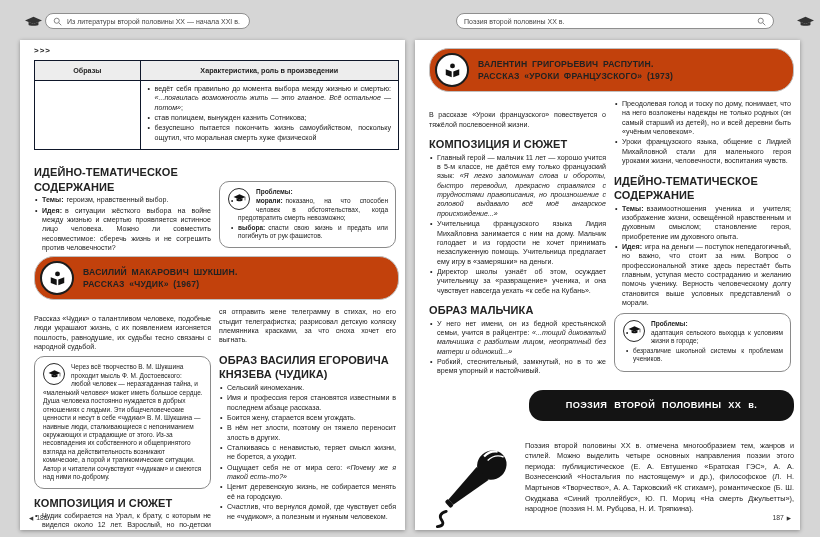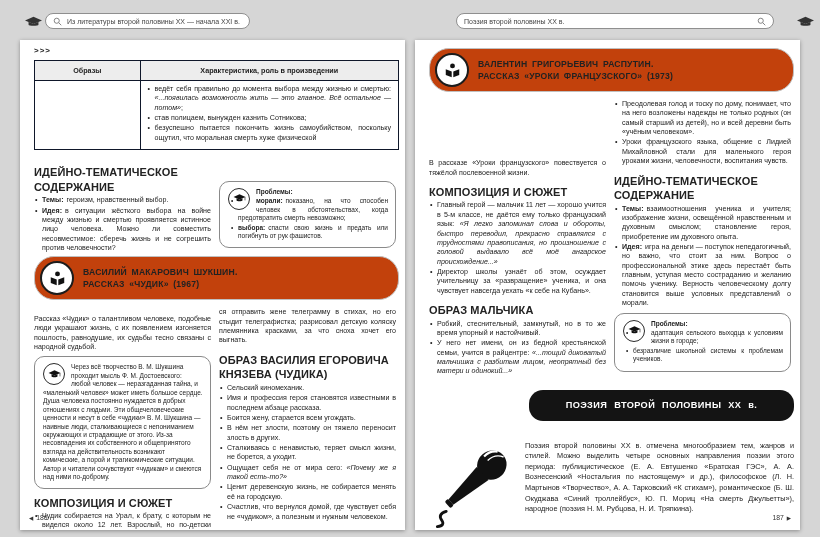--- a/index.html
+++ b/index.html
@@ -228,26 +228,27 @@
           <div>РАССКАЗ «УРОКИ ФРАНЦУЗСКОГО» (1973)</div>
         </div>
       </div>
 
       <div class="cols">
         <div class="col">
           <p class="just">В рассказе «Уроки французского» повествуется о тяжёлой послевоенной жизни.</p>
           <h3>КОМПОЗИЦИЯ И СЮЖЕТ</h3>
           <ul>
             <li><span>Главный герой — мальчик 11 лет — хорошо учится в 5-м классе, не даётся ему только французский язык: </span><span class="it">«Я легко запоминал слова и обороты, быстро переводил, прекрасно справлялся с трудностями правописания, но произношение с головой выдавало всё моё ангарское происхождение...»</span></li>
+            <li><span>Учительница французского языка Лидия Михайловна занимается с ним на дому. Мальчик голодает и из гордости не хочет принимать незаслуженную помощь. Учительница предлагает ему игру в «замеряшки» на деньги.</span></li>
             <li><span>Директор школы узнаёт об этом, осуждает учительницу за «развращение» ученика, и она чувствует навсегда уехать «к себе на Кубань».</span></li>
           </ul>
           <h3>ОБРАЗ МАЛЬЧИКА</h3>
           <ul>
+            <li><span>У него нет имени, он из бедной крестьянской семьи, учится в райцентре: </span><span class="it">«...тощий диковатый мальчишка с разбитым лицом, неопрятный без матери и одинокий...»</span></li>
             <li><span>Робкий, стеснительный, замкнутый, но в то же время упорный и настойчивый.</span></li>
-            <li><span>У него нет имени, он из бедной крестьянской семьи, учится в райцентре: </span><span class="it">«...тощий диковатый мальчишка с разбитым лицом, неопрятный без матери и одинокий...»</span></li>
           </ul>
         </div>
         <div class="col">
           <ul>
             <li><span>Преодолевая голод и тоску по дому, понимает, что на него возложены надежды не только родных (он самый старший из детей), но и всей деревни быть «учёным человеком».</span></li>
             <li><span>Уроки французского языка, общение с Лидией Михайловной стали для маленького героя уроками жизни, человечности, воспитания чувств.</span></li>
           </ul>
           <h3>ИДЕЙНО-ТЕМАТИЧЕСКОЕ СОДЕРЖАНИЕ</h3>
           <ul>
             <li><span class="lead">Темы:</span><span>взаимоотношения ученика и учителя; изображение жизни, освещённой нравственным и духовным смыслом; становление героя, приобретение им духовного опыта.</span></li>

